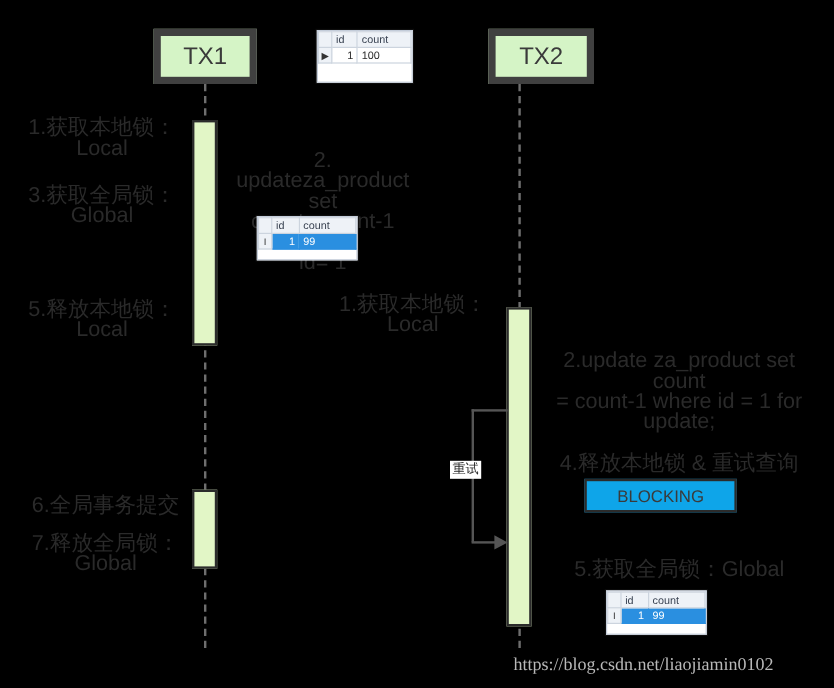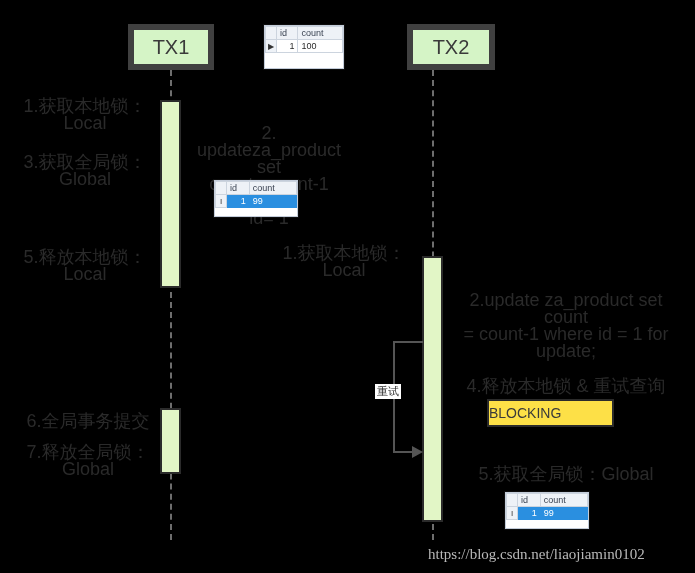--- a/index.html
+++ b/index.html
@@ -90,27 +90,27 @@
     padding: 0;
     font-size: 8px;
   }
   .grid td.num { text-align: right; }
   .grid tr.sel td { background: #2a8fe0; color: #ffffff; border-color: #2a8fe0; }
   .grid tr.sel td.rowmark { background: #eef2f7; color: #333; border-color: #ccd4de; }
 
   
   .blocking {
     position: absolute;
-    background: #fde047;
+    background: #0ea5e9;
     border: 2px solid #2b2b2b;
     color: #3a3a3a;
     font-size: 14px;
     display: flex;
     align-items: center;
-    justify-content: flex-start;
+    justify-content: center;
     box-sizing: border-box;
   }
 
   
   .loop-top, .loop-bottom {
     position: absolute;
     height: 0;
     border-top: 2px solid #555555;
   }
   .loop-side {

